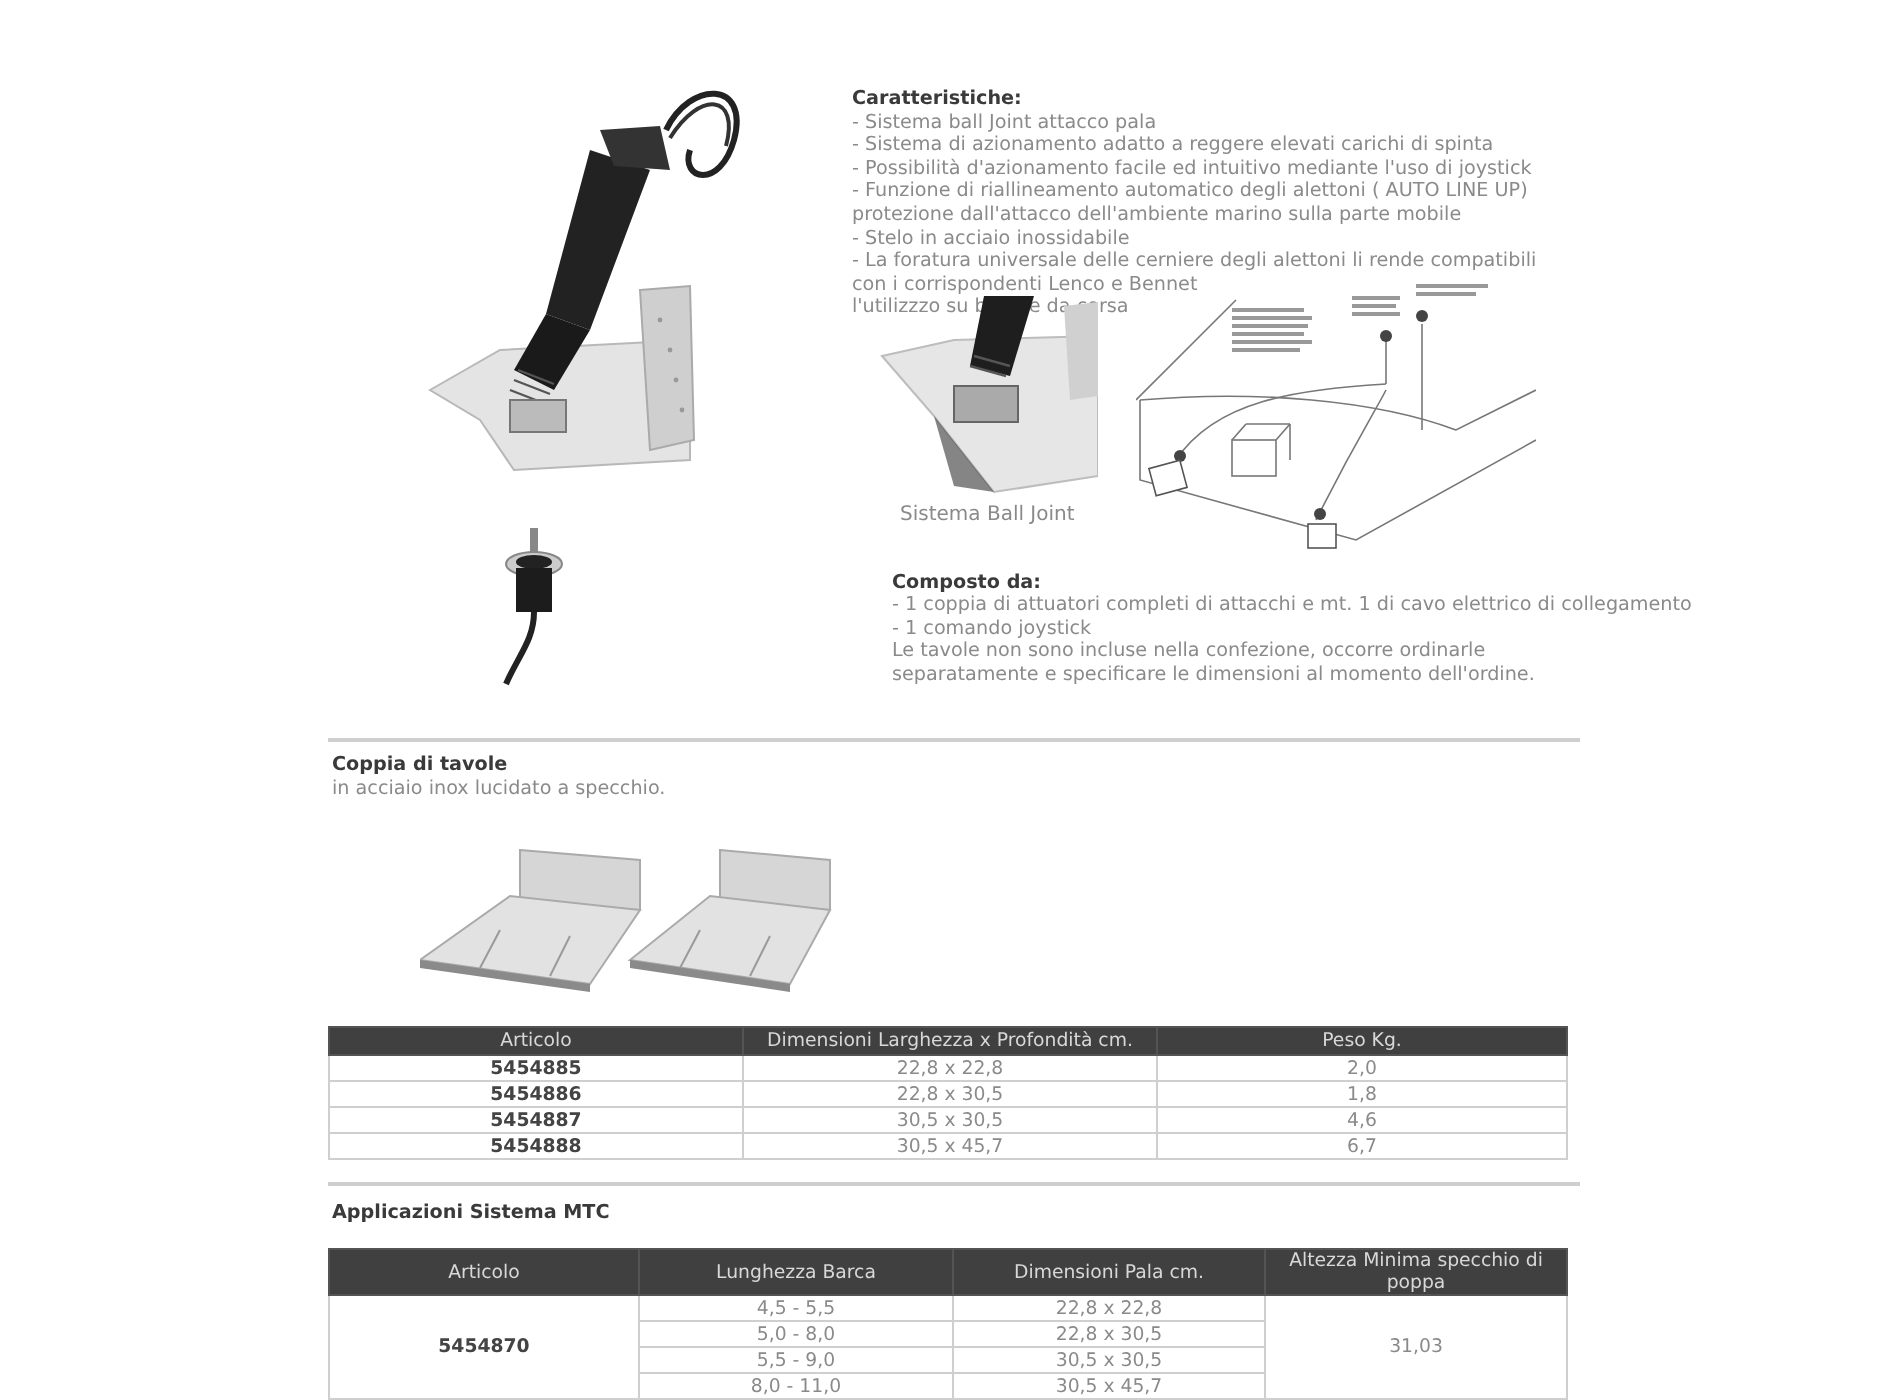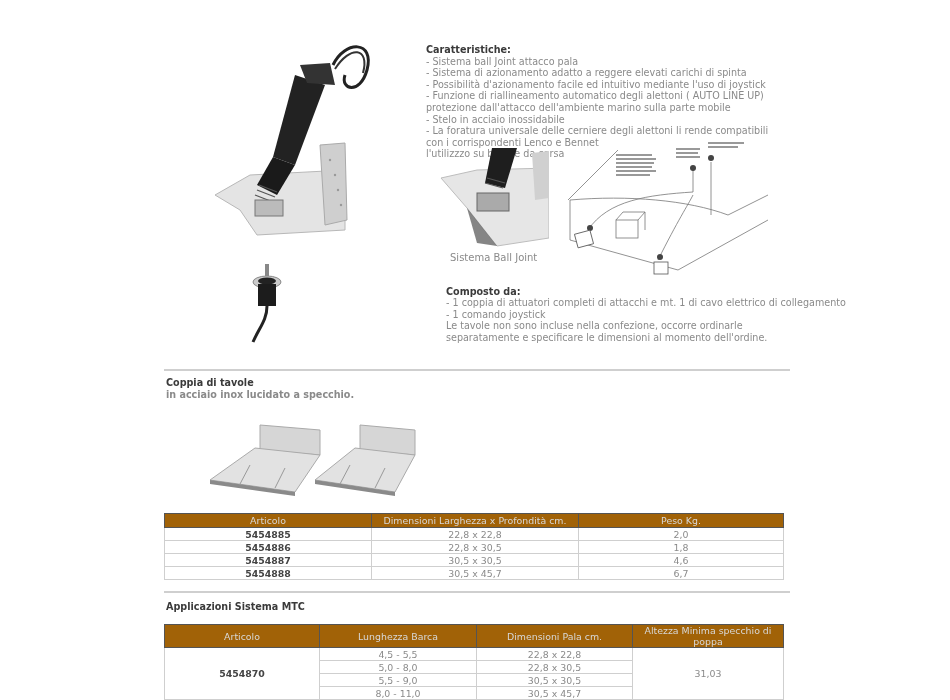--- a/index.html
+++ b/index.html
@@ -7,23 +7,23 @@
            font-family: "DejaVu Sans", sans-serif; color: #777; }
     .abs { position: absolute; }
     .img-box { position: absolute; }
     .features { left: 426px; top: 3px; width: 365px; font-size: 9.6px; line-height: 11.6px; color: #8a8a8a; margin-top: 41px; }
     .features .title, .composed .title { font-weight: bold; color: #3a3a3a; }
     .features .line, .composed .line { white-space: nowrap; }
     .composed { left: 426px; top: 286px; width: 380px; font-size: 9.6px; line-height: 11.4px; color: #8a8a8a; margin-left: 20px; }
     .caption { left: 450px; top: 252px; font-size: 10px; color: #8a8a8a; }
     .sep { position: absolute; left: 164px; width: 626px; height: 2px; background: #cfcfcf; }
     .sec-title { position: absolute; left: 166px; font-size: 9.6px; font-weight: bold; color: #3a3a3a; }
-    .sec-sub { position: absolute; left: 166px; font-size: 9.6px; color: #8a8a8a; font-weight: bold; }
+    .sec-sub { position: absolute; left: 166px; font-size: 9.6px; color: #8a8a8a; }
     table { position: absolute; border-collapse: collapse; font-size: 9.4px; color: #8a8a8a; }
-    th { background: #a16207; color: #d8d8d8; font-weight: normal; height: 13px; padding: 0; text-align: center; border: 1px solid #545454; }
+    th { background: #404040; color: #d8d8d8; font-weight: normal; height: 13px; padding: 0; text-align: center; border: 1px solid #545454; }
     td { border: 1px solid #cfcfcf; height: 12px; padding: 0; text-align: center; }
     td.code { font-weight: bold; color: #444; }
     .t1 { left: 164px; top: 513px; width: 620px; }
     .t2 { left: 164px; top: 624px; width: 620px; }
   </style>
 </head>
 <body>
 
 <div class="img-box" style="left:195px;top:35px;width:180px;height:220px;">
   <svg width="180" height="220" viewBox="0 0 180 220">

